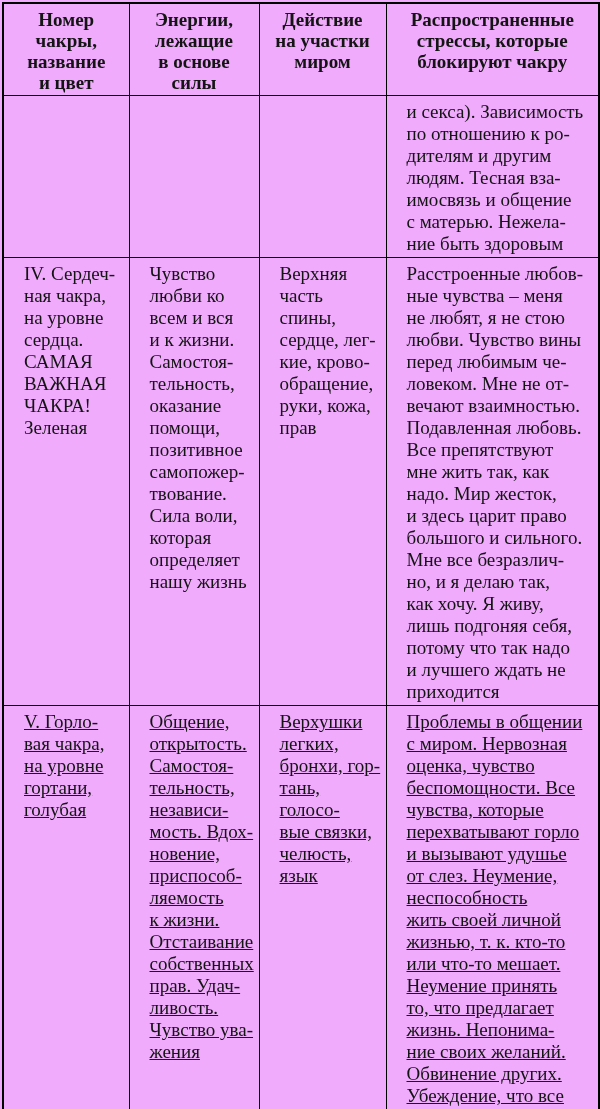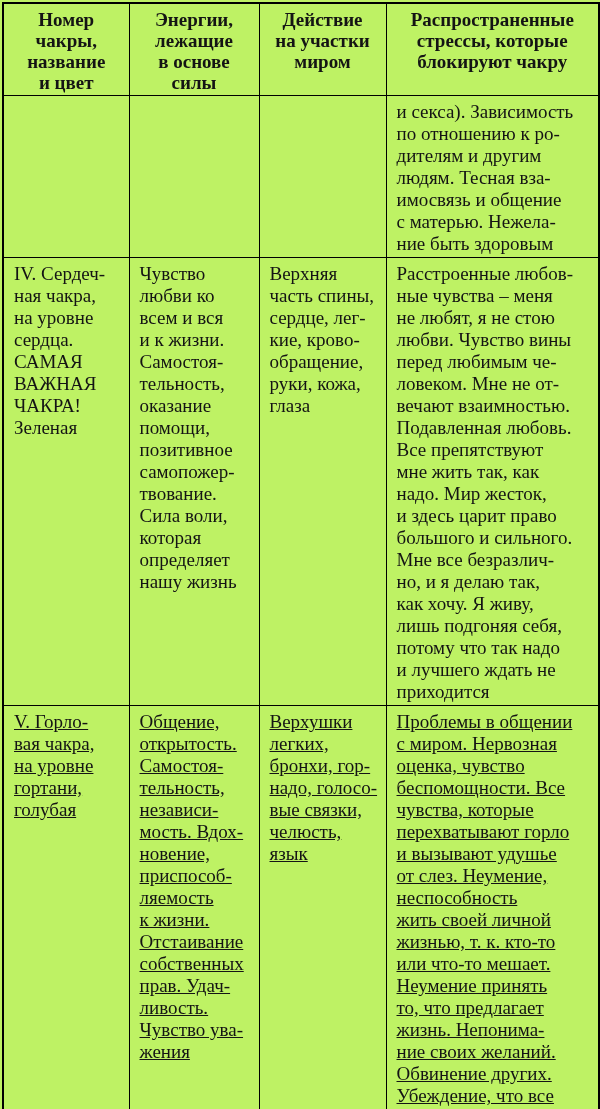--- a/index.html
+++ b/index.html
@@ -5,21 +5,21 @@
   * { margin: 0; padding: 0; box-sizing: border-box; }
   html, body {
     width: 600px;
     background: #ffffff;
     font-family: "Liberation Serif", "DejaVu Serif", serif;
     color: #141414;
   }
   .page {
     width: 600px;
     height: 1109px;
-    background: #bef264;
+    background: #f0abfc;
     padding: 2px 2px 0 2px;
     overflow: hidden;
   }
   table.chakra-table {
     border-collapse: collapse;
     table-layout: fixed;
     width: 596px;
     border: 2px solid #000;
   }
   .chakra-table th, .chakra-table td {
@@ -31,21 +31,21 @@
   .chakra-table th {
     font-weight: bold;
     text-align: center;
     font-size: 19px;
     line-height: 21px;
     padding: 5px 2px 2px 2px;
   }
   .chakra-table td {
     font-size: 19px;
     line-height: 22px;
-    padding: 5px 4px 2px 10px;
+    padding: 5px 4px 2px 20px;
     text-align: left;
   }
   tr.row-header { height: 91px; }
   tr.row-0 { height: 162px; }
   tr.row-1 { height: 445px; }
   tr.row-2 { height: 404px; text-decoration: underline; }
 </style>
 </head>
 <body>
 
@@ -111,21 +111,21 @@
 Сила воли,
 которая
 определяет
 нашу жизнь</td>
         <td>Верхняя
 часть спины,
 сердце, лег-
 кие, крово-
 обращение,
 руки, кожа,
-глаза</td>
+прав</td>
         <td>Расстроенные любов-
 ные чувства – меня
 не любят, я не стою
 любви. Чувство вины
 перед любимым че-
 ловеком. Мне не от-
 вечают взаимностью.
 Подавленная любовь.
 Все препятствуют
 мне жить так, как
@@ -158,21 +158,21 @@
 к жизни.
 Отстаивание
 собственных
 прав. Удач-
 ливость.
 Чувство ува-
 жения</td>
         <td>Верхушки
 легких,
 бронхи, гор-
-надо, голосо-
+тань, голосо-
 вые связки,
 челюсть,
 язык</td>
         <td>Проблемы в общении
 с миром. Нервозная
 оценка, чувство
 беспомощности. Все
 чувства, которые
 перехватывают горло
 и вызывают удушье

